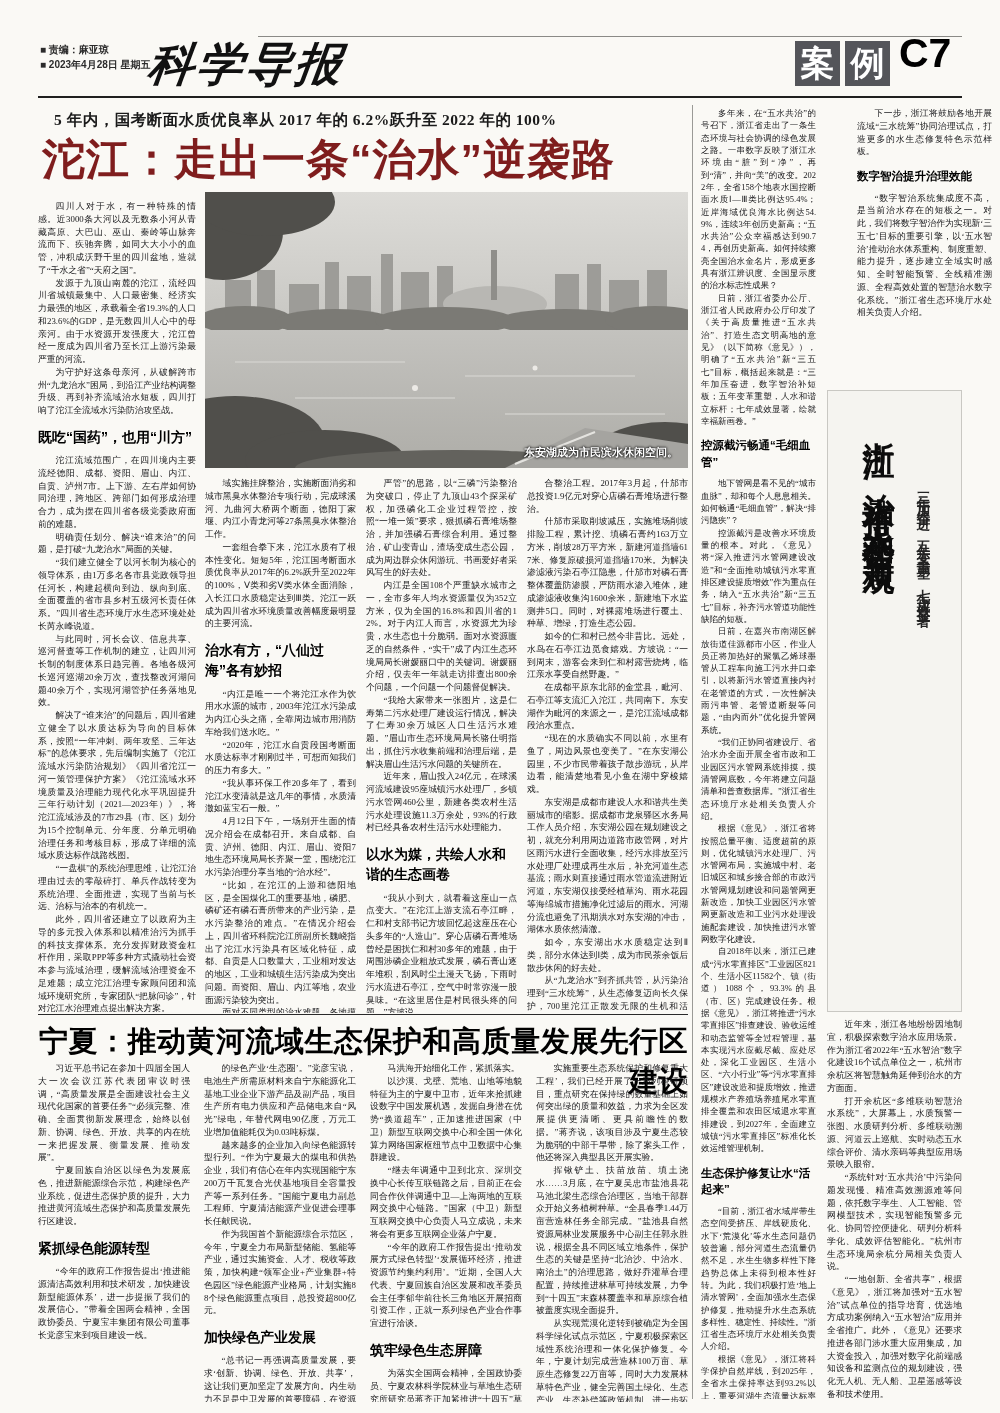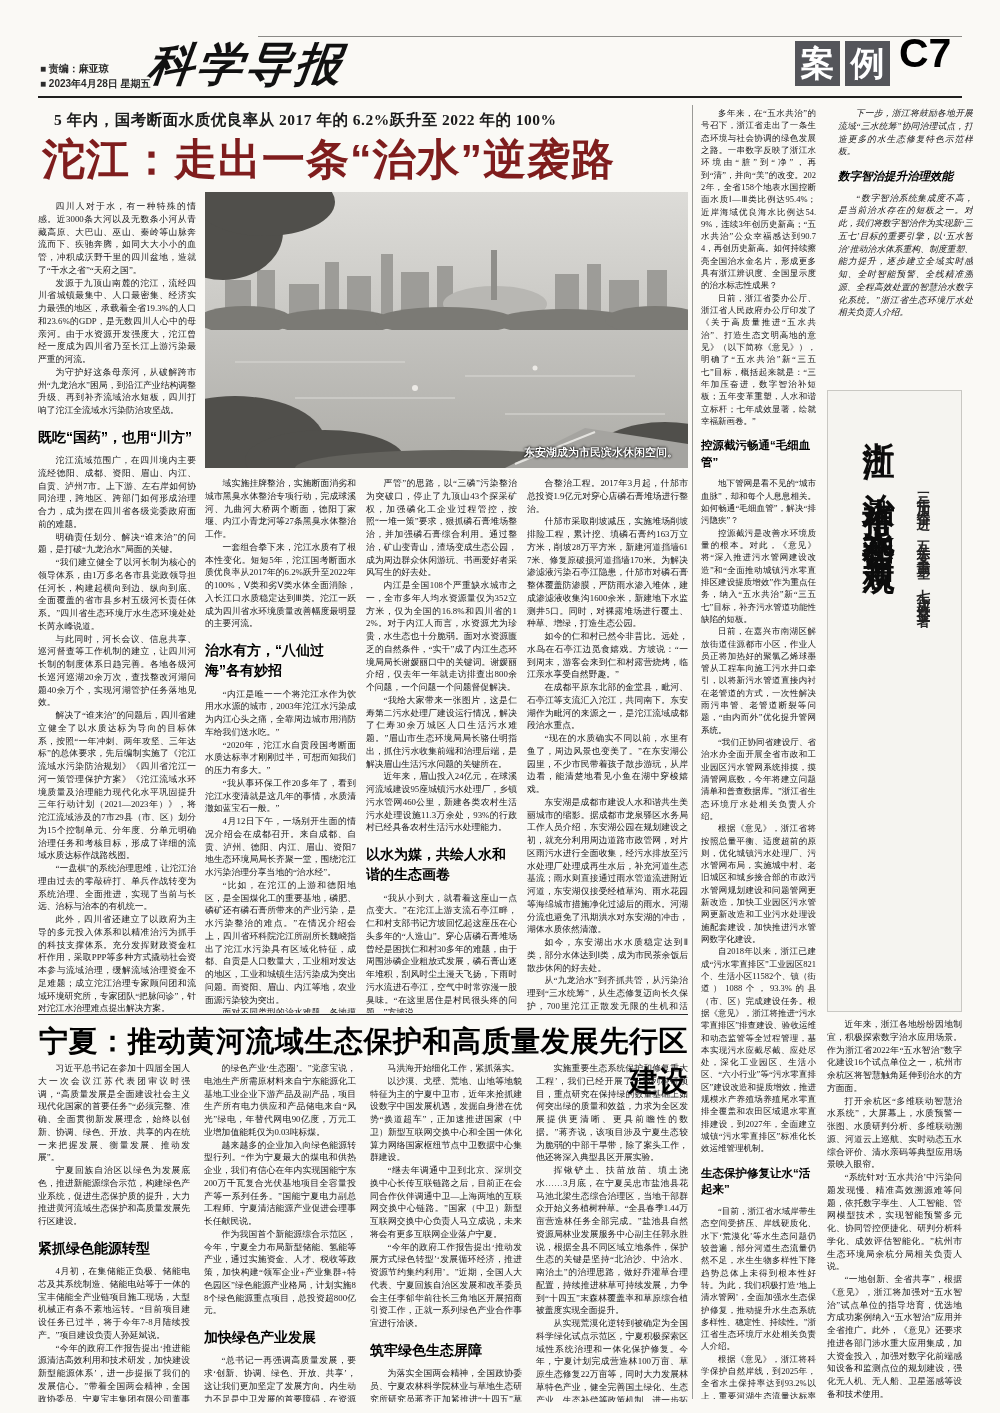--- a/index.html
+++ b/index.html
@@ -2,21 +2,21 @@
 <html><head>
 <meta charset="utf-8">
 <style>
   html,body{margin:0;padding:0;background:#e8e6e1;}
   #page{position:relative;width:1000px;height:1413px;margin:0 auto;background:#faf9f5;color:#1a1a1a;
         font-family:"Liberation Serif",serif;overflow:hidden;}
   .abs{position:absolute;}
   
   .toprule{left:258px;top:36px;width:704px;height:1px;background:#8a8a86;}
   .meta{left:40px;top:42px;width:170px;font-size:10px;font-weight:bold;line-height:15px;color:#2b2b2b;
-        font-family:"Liberation Sans",sans-serif;margin-top:19px;}
+        font-family:"Liberation Sans",sans-serif;}
   .masthead{left:148px;top:34px;font-size:46px;font-weight:bold;font-style:italic;
         font-family:"DejaVu Serif",serif;transform:skewX(-7deg);letter-spacing:3px;color:#111;}
   .badges{left:795px;top:41px;display:flex;gap:5px;}
   .badge{width:45px;height:45px;background:#54555a;color:#fff;font-family:"Liberation Sans",sans-serif;
         font-weight:bold;font-size:34px;line-height:45px;text-align:center;}
   .pageno{left:899px;top:30px;font-family:"Liberation Sans",sans-serif;font-weight:bold;font-size:41px;color:#000;}
   .headrule{left:38px;top:96px;width:924px;height:2px;background:#1f1f1f;}
   
   .kicker{left:44px;top:110px;width:640px;font-size:15.5px;font-weight:600;letter-spacing:.5px;margin-left:10px;}
   .mainhead{left:42px;top:131px;width:655px;font-family:"Liberation Sans",sans-serif;font-weight:900;
@@ -172,21 +172,20 @@
     </div>
 
   <div class="abs hdiv"></div>
   <div class="abs vdiv"></div>
 
   <div class="abs nxhead">宁夏：推动黄河流域生态保护和高质量发展先行区建设</div>
   <div class="abs colflow" style="left:38px;top:1062px;width:152px;height:340px;">
       <div class="para">习近平总书记在参加十四届全国人大一次会议江苏代表团审议时强调，“高质量发展是全面建设社会主义现代化国家的首要任务”“必须完整、准确、全面贯彻新发展理念，始终以创新、协调、绿色、开放、共享的内在统一来把握发展、衡量发展、推动发展”。</div>
       <div class="para">宁夏回族自治区以绿色为发展底色，推进新能源综合示范，构建绿色产业系统，促进生态保护质的提升，大力推进黄河流域生态保护和高质量发展先行区建设。</div>
       <div class="subhead">紧抓绿色能源转型</div>
-      <div class="para">4月初，在集储能正负极、储能电芯及其系统制造、储能电站等于一体的宝丰储能全产业链项目施工现场，大型机械正有条不紊地运转。“目前项目建设任务已过半，将于今年7-8月陆续投产。”项目建设负责人孙延斌说。</div>
       <div class="para">“今年的政府工作报告提出‘推进能源清洁高效利用和技术研发，加快建设新型能源体系’，进一步提振了我们的发展信心。”带着全国两会精神，全国政协委员、宁夏宝丰集团有限公司董事长党彦宝来到项目建设一线。</div>
     </div>
   <div class="abs colflow" style="left:204px;top:1062px;width:152px;height:340px;">
       <div class="para">的绿色产业‘生态圈’。”党彦宝说，电池生产所需原材料来自宁东能源化工基地工业企业下游产品及副产品，项目生产所有电力供应和产品储电来自“风光”绿电，年替代网电90亿度，万元工业增加值能耗仅为0.03吨标煤。</div>
       <div class="para">越来越多的企业加入向绿色能源转型行列。“作为宁夏最大的煤电和供热企业，我们有信心在年内实现国能宁东200万千瓦复合光伏基地项目全容量投产等一系列任务。”国能宁夏电力副总工程师、宁夏清洁能源产业促进会理事长任献民说。</div>
       <div class="para">作为我国首个新能源综合示范区，今年，宁夏全力布局新型储能、氢能等产业，通过实施资金、人才、税收等政策，加快构建“领军企业+产业集群+特色园区”绿色能源产业格局，计划实施88个绿色能源重点项目，总投资超800亿元。</div>
       <div class="subhead">加快绿色产业发展</div>
       <div class="para">“总书记一再强调高质量发展，要求‘创新、协调、绿色、开放、共享’，这让我们更加坚定了发展方向。内生动力不足是中卫发展的首要障碍，在资源和环境约束趋紧的形势下，我们正在加快探索高质量发展绿色转型之路。”全国两会闭幕后，全国人大代表、中卫市市长</div>
     </div>
   <div class="abs colflow" style="left:370px;top:1062px;width:152px;height:340px;">
@@ -210,21 +209,21 @@
       <div class="para">地下管网是看不见的“城市血脉”，却和每个人息息相关。如何畅通“毛细血管”，解决“排污隐疾”？</div>
       <div class="para">控源截污是改善水环境质量的根本。对此，《意见》将“深入推进污水管网建设改造”和“全面推动城镇污水零直排区建设提质增效”作为重点任务，纳入“五水共治”新“三五七”目标，补齐污水管道功能性缺陷的短板。</div>
       <div class="para">日前，在嘉兴市南湖区解放街道佳源都市小区，作业人员正将加热好的聚氯乙烯球墨管从工程车向施工污水井口牵引，以将新污水管道直接内衬在老管道的方式，一次性解决雨污串管、老管道断裂等问题，“由内而外”优化提升管网系统。</div>
       <div class="para">“我们正协同省建设厅、省治水办全面开展全省市政和工业园区污水管网系统排摸，摸清管网底数，今年将建立问题清单和普查数据库。”浙江省生态环境厅水处相关负责人介绍。</div>
       <div class="para">根据《意见》，浙江省将按照总量平衡、适度超前的原则，优化城镇污水处理厂、污水管网布局，实施城中村、老旧城区和城乡接合部的市政污水管网规划建设和问题管网更新改造，加快工业园区污水管网更新改造和工业污水处理设施配套建设，加快推进污水管网数字化建设。</div>
       <div class="para">自2018年以来，浙江已建成“污水零直排区”工业园区821个、生活小区11582个、镇（街道）1088个，93.3%的县（市、区）完成建设任务。根据《意见》，浙江将推进“污水零直排区”排查建设、验收运维和动态监管等全过程管理，基本实现污水应截尽截、应处尽处，深化工业园区、生活小区、“六小行业”等“污水零直排区”建设改造和提质增效，推进规模水产养殖场养殖尾水零直排全覆盖和农田区域退水零直排建设，到2027年，全面建立城镇“污水零直排区”标准化长效运维管理机制。</div>
       <div class="subhead">生态保护修复让水“活起来”</div>
       <div class="para">“目前，浙江省水域岸带生态空间受挤压、岸线硬质化、水下‘荒漠化’等水生态问题仍较普遍，部分河道生态流量仍然不足，水生生物多样性下降趋势总体上未得到根本性好转。为此，我们积极打造‘地上清水管网’，全面加强水生态保护修复，推动提升水生态系统多样性、稳定性、持续性。”浙江省生态环境厅水处相关负责人介绍。</div>
       <div class="para">根据《意见》，浙江将科学保护自然岸线，到2025年，全省水土保持率达到93.2%以上，重要河湖生态流量达标率达到95%以上。同时，高标准建设美丽河湖，因地制宜实施水系连通、水生植物恢复等生态修复措施。此外，建立健全蓝藻水华监测预警、应急处置、综合治理长效机制，开展水生生物资源本底调查，加强珍稀濒危和特有水生野生动物保护，严格防范外来水生物种入侵风险。</div>
     </div>
-  <div class="abs colflow colB" style="left:838px;top:107px;width:135px;height:278px;font-style:italic;">
+  <div class="abs colflow colB" style="left:857px;top:107px;width:135px;height:278px;">
       <div class="para">下一步，浙江将鼓励各地开展流域“三水统筹”协同治理试点，打造更多的水生态修复特色示范样板。</div>
       <div class="subhead">数字智治提升治理效能</div>
       <div class="para">“数字智治系统集成度不高，是当前治水存在的短板之一。对此，我们将数字智治作为实现新‘三五七’目标的重要引擎，以‘五水智治’推动治水体系重构、制度重塑、能力提升，逐步建立全域实时感知、全时智能预警、全线精准溯源、全程高效处置的智慧治水数字化系统。”浙江省生态环境厅水处相关负责人介绍。</div>
     </div>
 
   <div class="abs vbox">
     <div class="vhead">浙江：治水打造『人水和谐』新景观</div>
     <div class="vsub">三年加压奋进　五年变革重塑　七年成效显著</div>
   </div>
 

